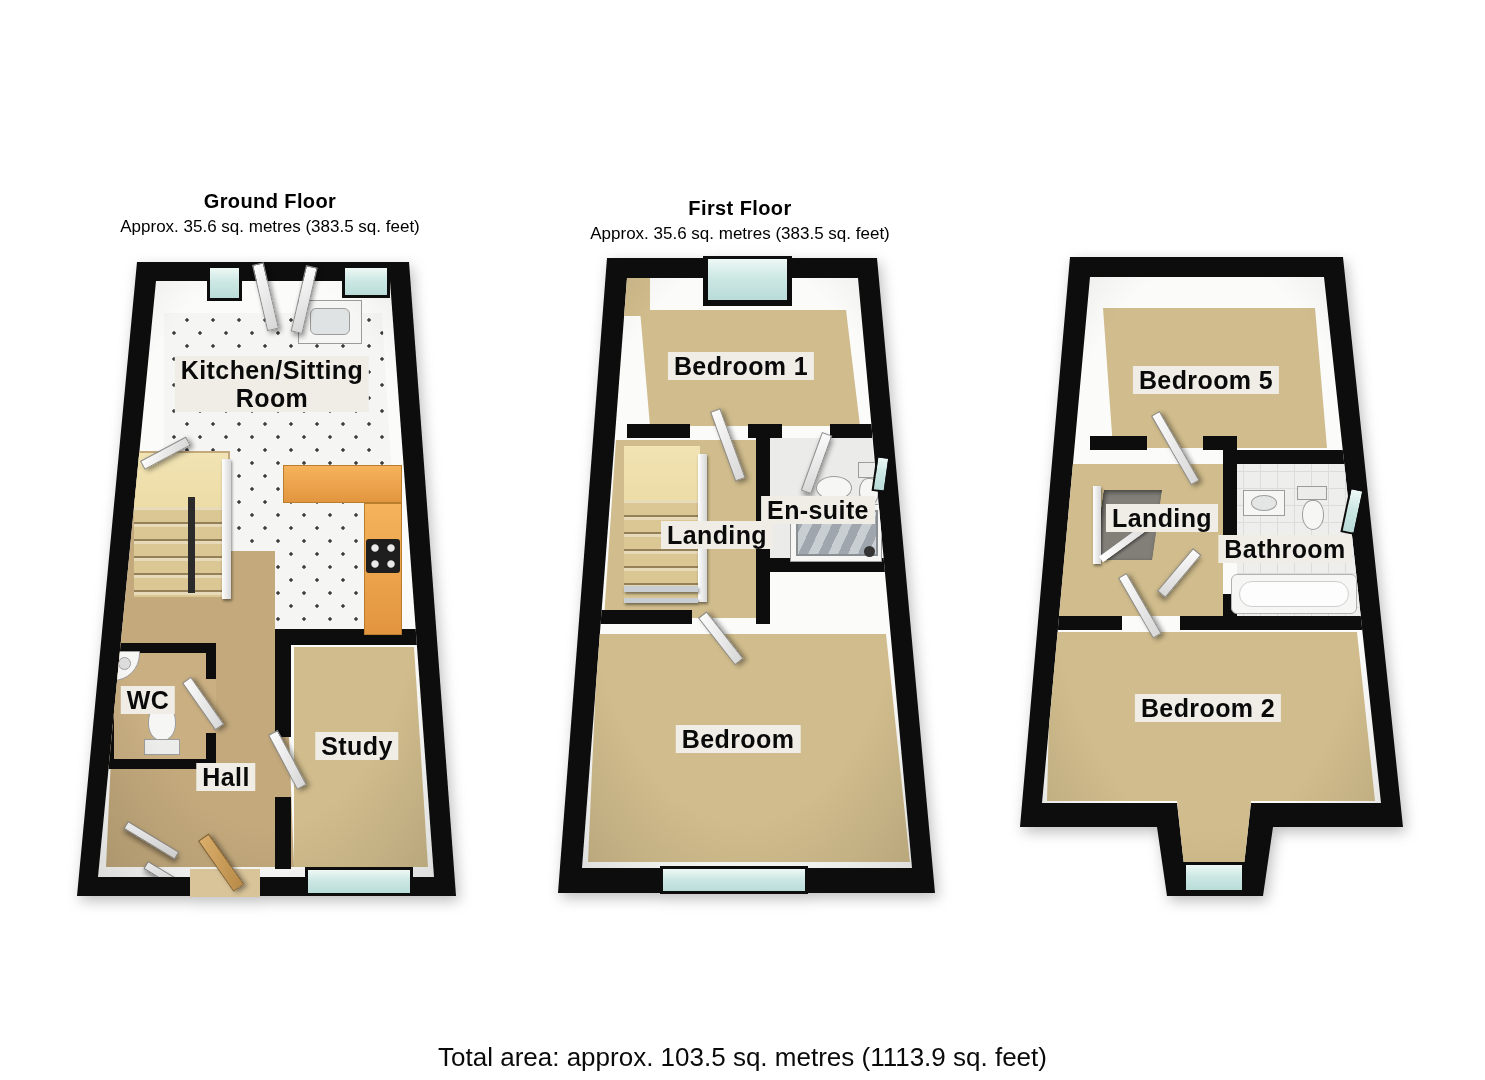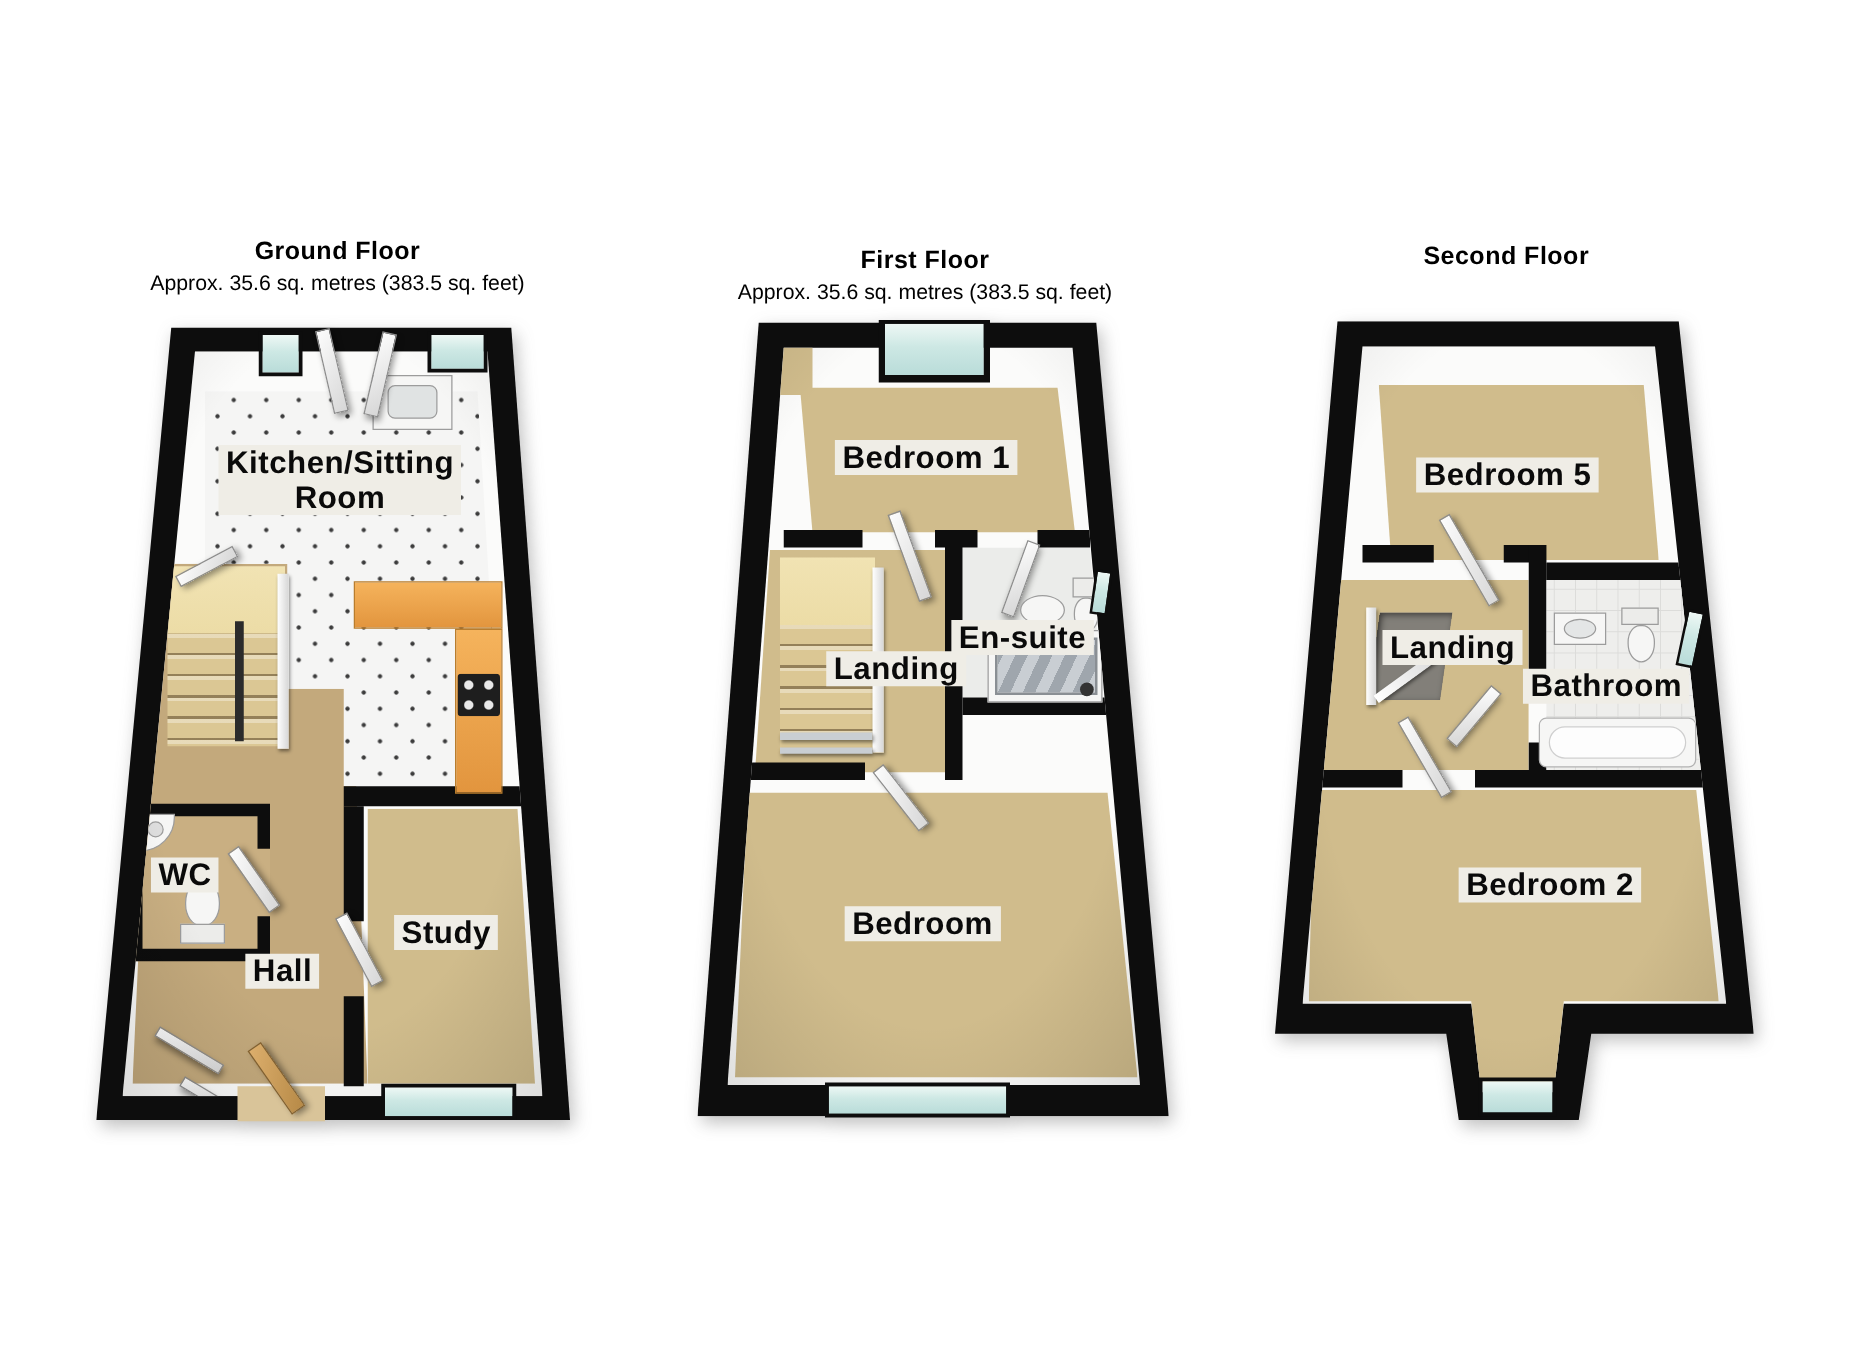--- a/index.html
+++ b/index.html
@@ -62,21 +62,20 @@
 
   <div class="floor-header" style="left:85px;top:190px;width:370px">
     <div class="floor-title">Ground Floor</div>
     <div class="floor-area">Approx. 35.6 sq. metres (383.5 sq. feet)</div>
   </div>
   <div class="floor-header" style="left:555px;top:197px;width:370px">
     <div class="floor-title">First Floor</div>
     <div class="floor-area">Approx. 35.6 sq. metres (383.5 sq. feet)</div>
   </div>
   <div class="floor-header" style="left:1015px;top:194px;width:380px">
-    <div class="floor-title">Second Floor</div>
   </div>
 
   <div class="plan" id="plan-ground" style="left:70px;top:255px;width:395px;height:650px">
     <div class="abs wall" style="clip-path:polygon(67px 7px,339px 7px,386px 641px,7px 641px);inset:0"></div>
     <div class="inner-shell" style="clip-path:polygon(86px 26px,320px 26px,364px 622px,28px 622px)">
       <div class="floor hall-bg" style="clip-path:polygon(55px 196px,160px 196px,160px 296px,212px 296px,224px 612px,36px 612px)"></div>
       <div class="floor tile-floor" style="clip-path:polygon(94px 58px,312px 58px,331px 374px,205px 374px,205px 296px,160px 296px,160px 196px,94px 196px)"></div>
       <div class="floor carpet-bg" style="clip-path:polygon(224px 392px,344px 392px,358px 612px,224px 612px)"></div>
 
       <div class="stairs-top" style="left:64px;top:198px;width:94px;height:54px"></div>
@@ -203,15 +202,16 @@
   <span class="room-label" style="left:357px;top:746px">Study</span>
 
   <span class="room-label" style="left:741px;top:366px">Bedroom 1</span>
   <span class="room-label" style="left:717px;top:535px">Landing</span>
   <span class="room-label" style="left:818px;top:510px">En-suite</span>
   <span class="room-label" style="left:738px;top:739px">Bedroom</span>
 
   <span class="room-label" style="left:1206px;top:380px">Bedroom 5</span>
   <span class="room-label" style="left:1162px;top:518px">Landing</span>
   <span class="room-label" style="left:1285px;top:549px">Bathroom</span>
-  <span class="room-label" style="left:1240px;top:708px">Bedroom 2</span>
-
+  <span class="room-label" style="left:1208px;top:708px">Bedroom 2</span>
+
+  <div class="total">Total area: approx. 103.5 sq. metres (1113.9 sq. feet)</div>
 </div>
 
 </body></html>

